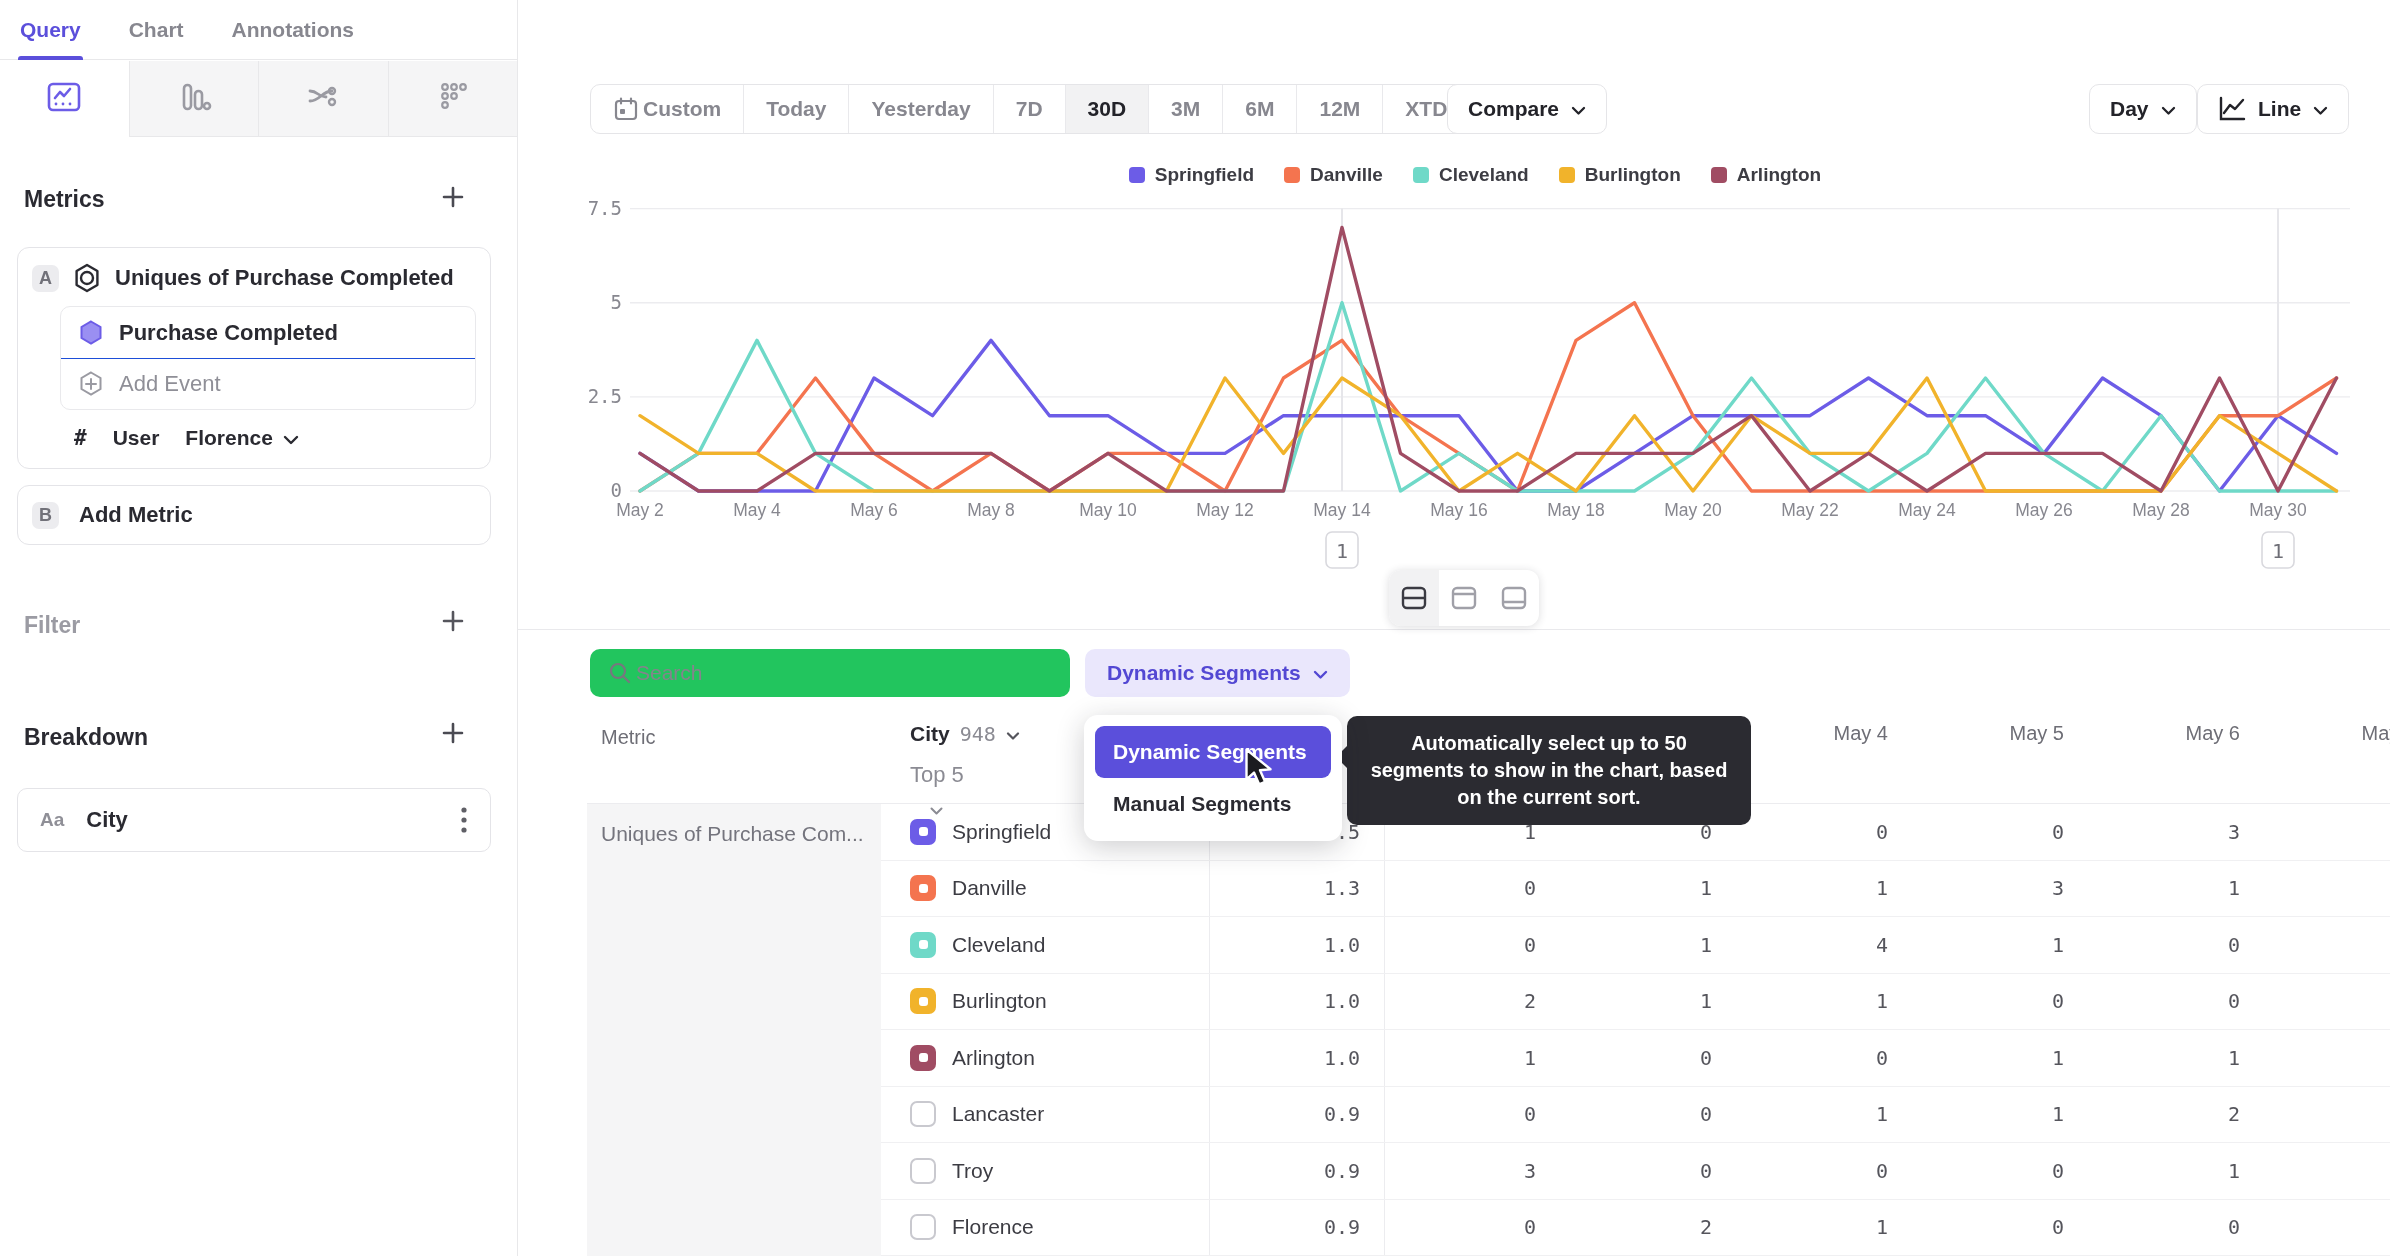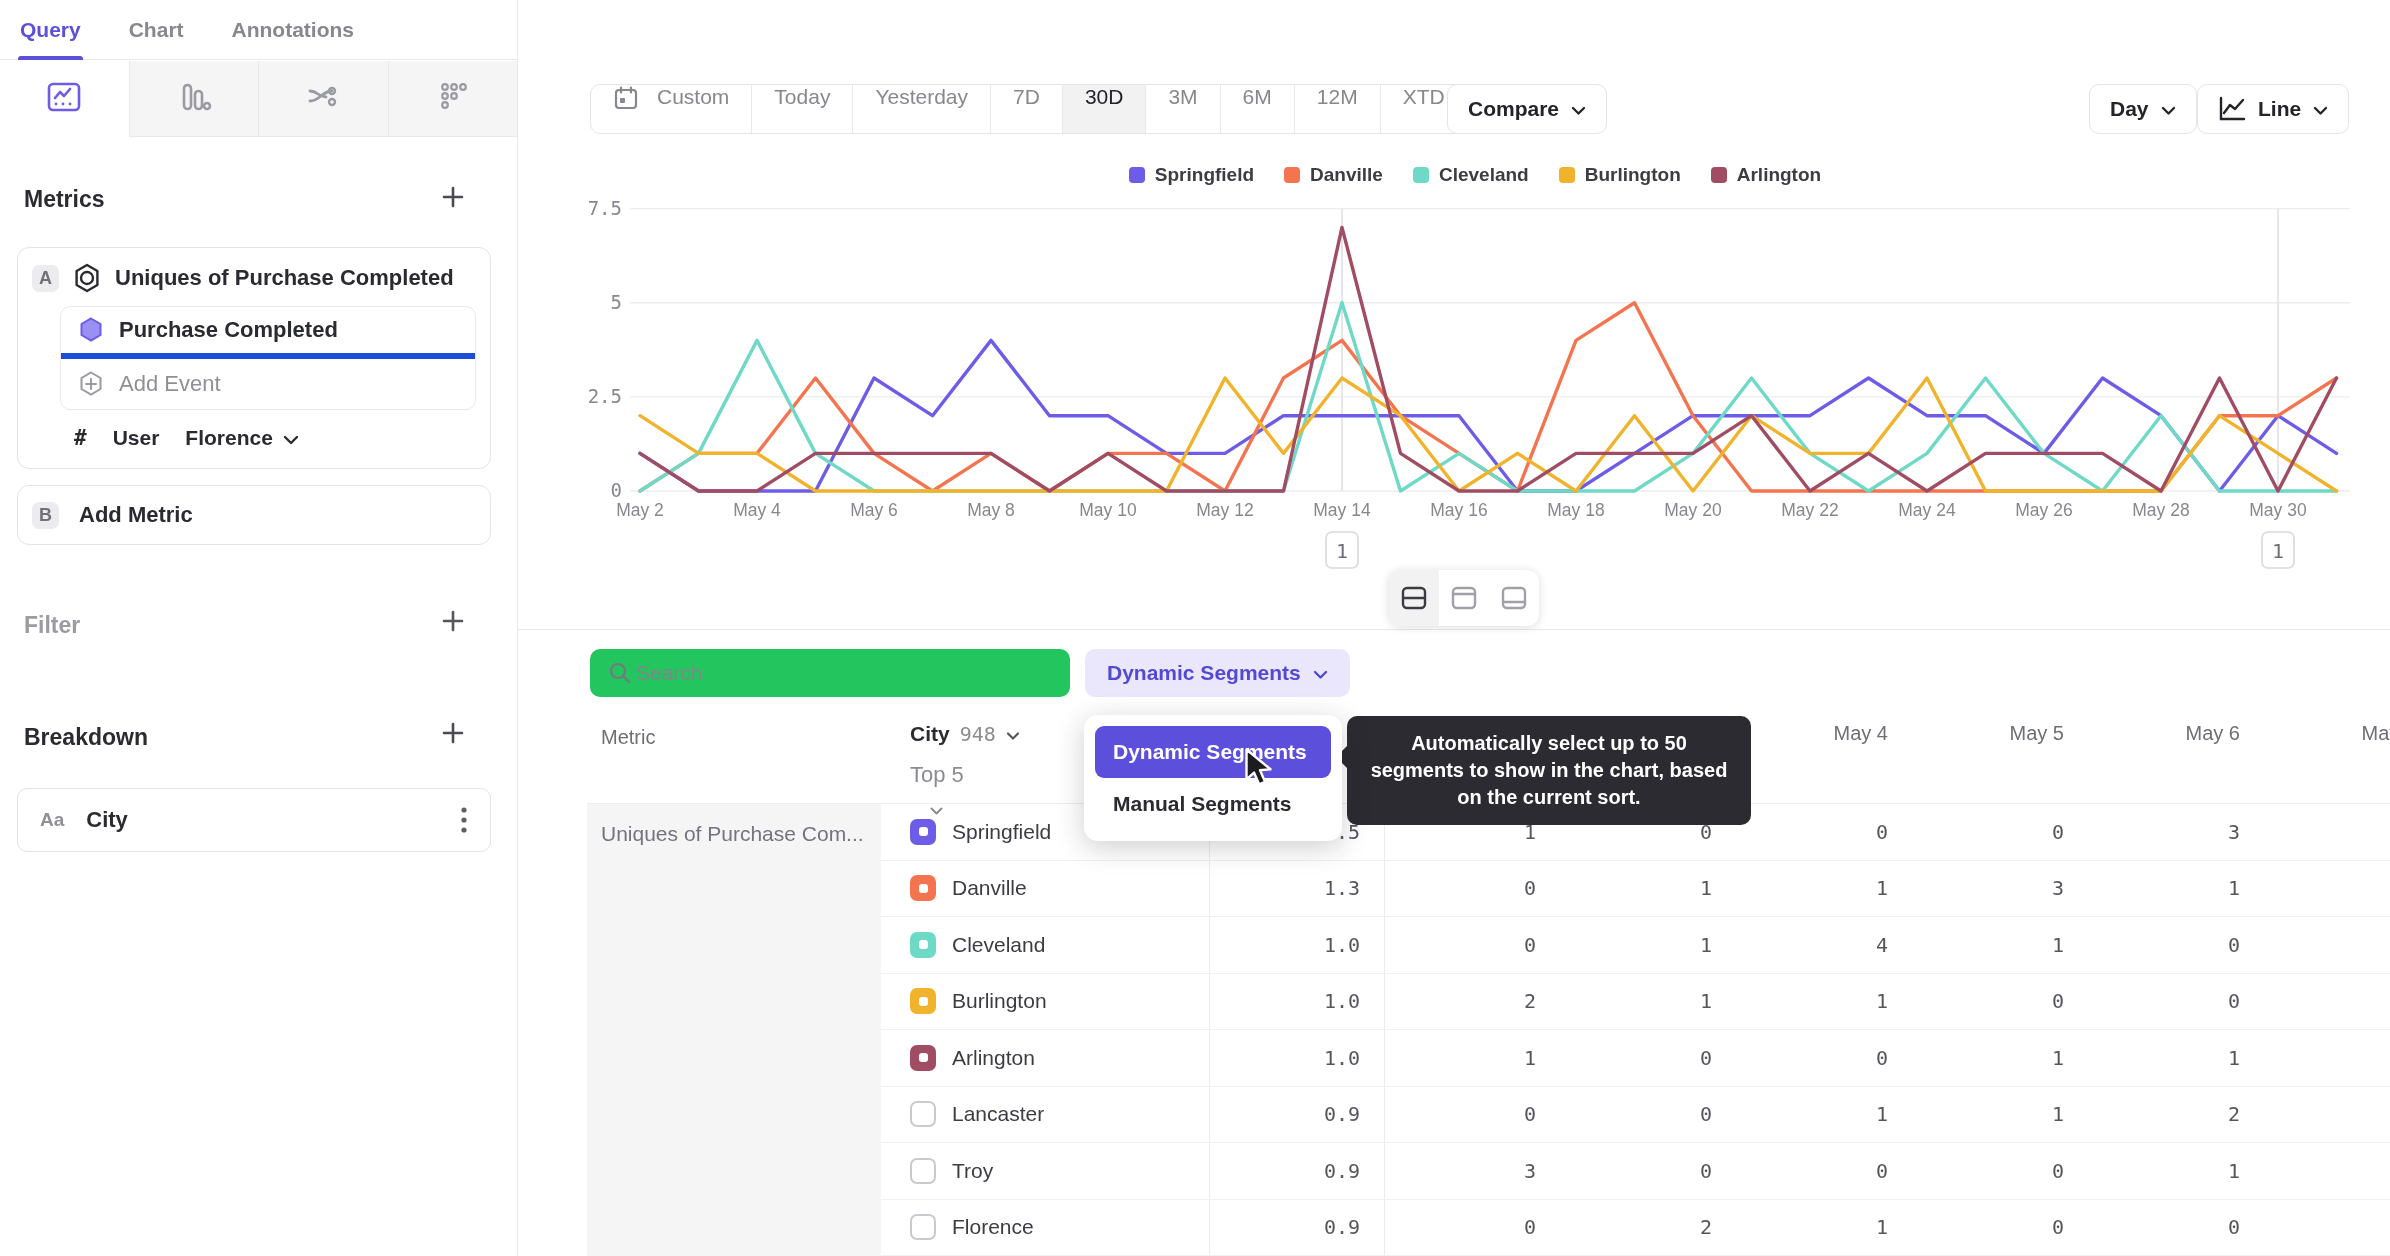--- a/index.html
+++ b/index.html
@@ -26,21 +26,21 @@
   .card { position:absolute; left:17px; width:474px; border:1.5px solid #e4e4e8; border-radius:12px; background:#fff; }
   .badge { width:27px; height:27px; border-radius:7px; background:#ececef; color:#717179; font-size:18px; font-weight:700; display:flex; align-items:center; justify-content:center; }
   .row { display:flex; align-items:center; }
   .bold-label { font-size:22px; font-weight:700; color:#2a2a31; }
   .inner-card { border:1.5px solid #e9e9ec; border-radius:10px; background:#fff; }
   .grey-label { font-size:22px; font-weight:500; color:#8f8f97; }
   .measure { font-size:21px; font-weight:700; color:#2a2a31; display:flex; align-items:center; gap:26px; }
 
   
   .seg-group { display:flex; align-items:stretch; height:50px; border:1px solid #e5e5e8; border-radius:10px; overflow:hidden; background:#fff; }
-  .seg { display:flex; align-items:flex-start; gap:18px; padding:0 22px; font-size:21px; font-weight:400; color:#87878f; border-left:1px solid #e9e9ec; cursor:pointer; white-space:nowrap; }
+  .seg { display:flex; align-items:center; gap:4px; padding:0 22px; font-size:21px; font-weight:700; color:#87878f; border-left:1px solid #e9e9ec; cursor:pointer; white-space:nowrap; }
   .seg:first-child { border-left:none; }
   .seg.active { background:#f2f2f3; color:#232329; }
   .btn { height:50px; border:1px solid #e5e5e8; border-radius:10px; background:#fff; display:flex; align-items:center; gap:12px; padding:0 20px; font-size:21px; font-weight:600; color:#232329; cursor:pointer; }
 
   
   #legend { left:560px; top:164px; width:1830px; display:flex; justify-content:center; gap:30px; }
   .leg-item { display:flex; align-items:center; gap:10px; font-size:19px; font-weight:600; color:#3c3c43; }
   .leg-swatch { width:16px; height:16px; border-radius:4px; }
 
   #divider { left:518px; top:629px; width:1872px; height:1px; background:#e9e9ec; }
@@ -141,21 +141,21 @@
         <div class="badge">A</div>
         <span style="display:flex;">
           <svg width="32" height="32" viewBox="0 0 32 32" fill="none">
               <path d="M16 3l10.4 6v14L16 29 5.6 23V9L16 3z" stroke="#2a2a31" stroke-width="2.4" stroke-linejoin="round"></path>
               <circle cx="16" cy="16" r="6" stroke="#2a2a31" stroke-width="2.4"></circle>
             </svg>
         </span>
         <span class="bold-label">Uniques of Purchase Completed</span>
       </div>
       <div class="inner-card" style="margin:12px 14px 0 42px;">
-        <div class="row" style="height:52px; padding:0 16px; gap:14px; border-bottom:6px solid #1d4ed8;">
+        <div class="row" style="height:52px; padding:0 16px; gap:14px; border-bottom:1px solid #1d4ed8;">
           <span style="display:flex;">
             <svg width="28" height="28" viewBox="0 0 28 28">
                 <path d="M14 2.5l9.5 5.5v11L14 24.5 4.5 19V8L14 2.5z" fill="#9a8ff2" stroke="#6C5CE7" stroke-width="2"></path>
               </svg>
           </span>
           <span class="bold-label">Purchase Completed</span>
         </div>
         <div class="row" style="height:50px; padding:0 16px; gap:14px;">
           <span style="display:flex;">
             <svg width="28" height="28" viewBox="0 0 28 28" fill="none">

